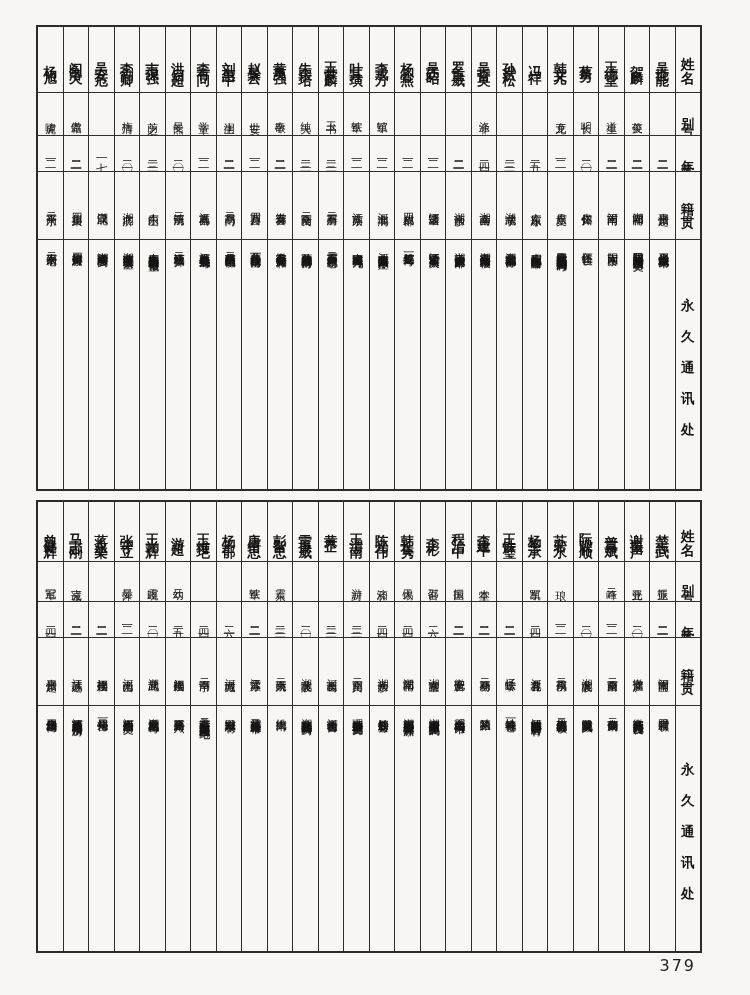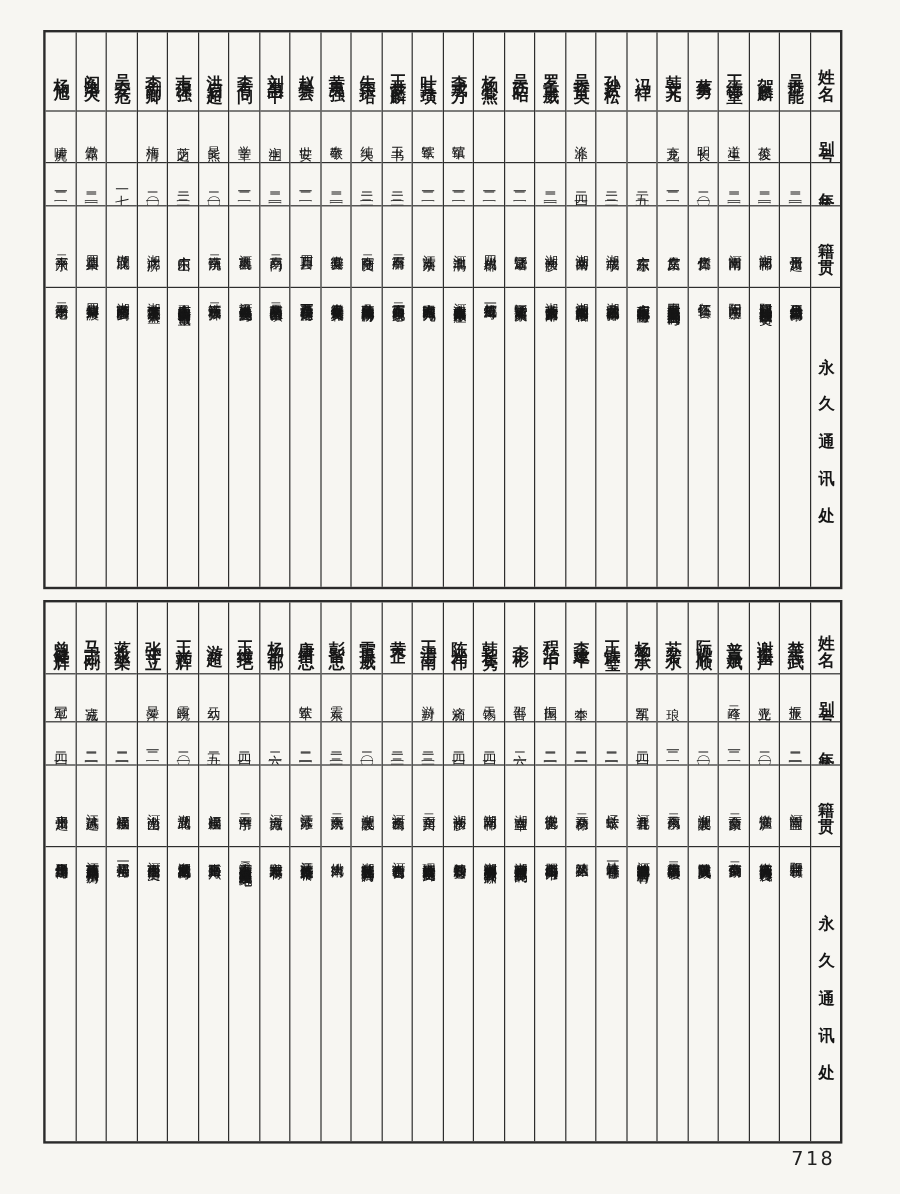--- a/index.html
+++ b/index.html
@@ -962,14 +962,14 @@
           <span class="vtext">二四</span>
         </div>
         <div class="cell r-origin">
           <span class="vtext">贵州平越</span>
         </div>
         <div class="cell r-addr">
           <span class="vtext">贵州平越马场坪街口</span>
         </div>
       </div>
     </div>
-  <div class="page-number">718</div>
+  <div class="page-number">379</div>
 </div>
 
 </body></html>

